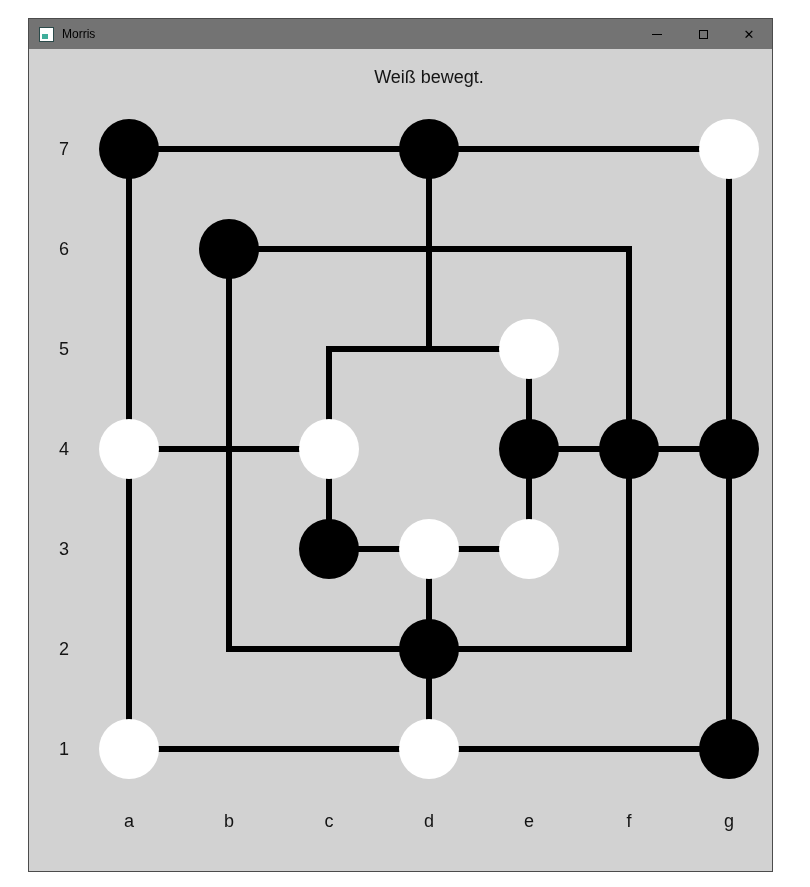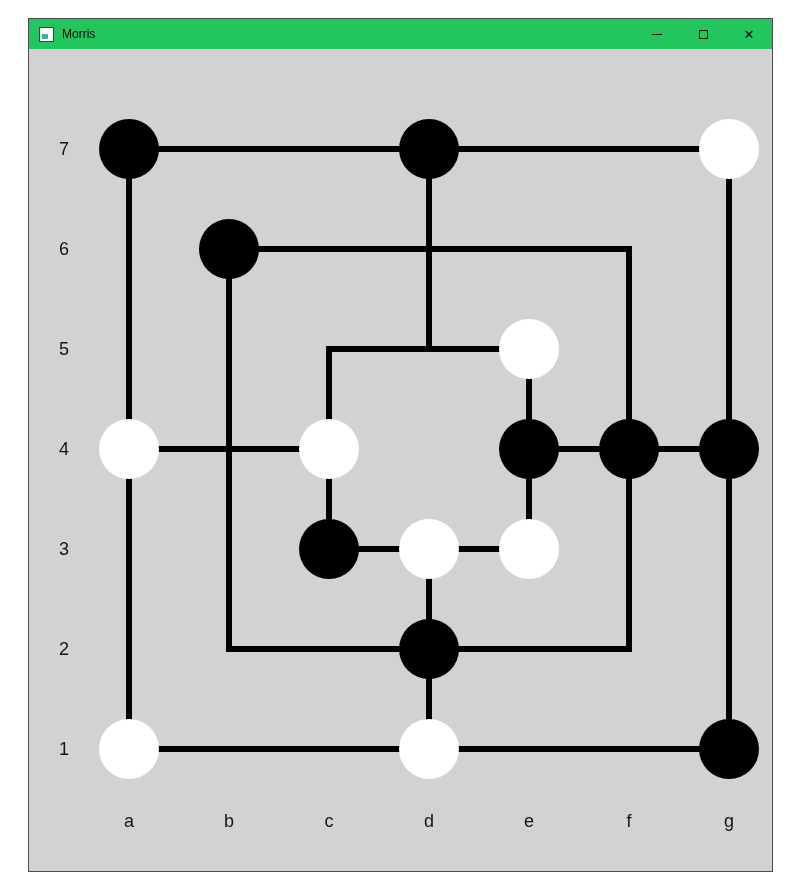--- a/index.html
+++ b/index.html
@@ -48,37 +48,38 @@
   .row-label,.col-label{
     position:absolute;font-size:18px;color:#141414;text-align:center;
   }
   .row-label{width:24px;left:23px;line-height:24px;}
   .col-label{width:24px;top:760px;line-height:24px;}
 </style>
 </head>
 <body>
 
 <div class="window">
-  <div class="titlebar" style="background: #22c55e;">
+  <div class="titlebar" style="background: #737373;">
     <span class="app-icon"></span>
     <span class="window-title">Morris</span>
     <div class="controls">
       <div class="ctrl">
         <span class="min-glyph"></span>
       </div>
       <div class="ctrl">
         <span class="max-glyph"></span>
       </div>
       <div class="ctrl">
         <span class="close-glyph">✕</span>
       </div>
     </div>
   </div>
 
   <div class="client" style="background: rgb(210, 210, 210);">
+    <div class="status">Weiß bewegt.</div>
 
     <div class="board">
       <svg class="board-lines" width="743" height="822" viewBox="0 0 743 822">
         <g stroke="#000000" stroke-width="6" fill="none">
           <rect x="100" y="100" width="600" height="600"></rect>
           <rect x="200" y="200" width="400" height="400"></rect>
           <rect x="300" y="300" width="200" height="200"></rect>
           <line x1="400" y1="100" x2="400" y2="300"></line>
           <line x1="400" y1="500" x2="400" y2="700"></line>
           <line x1="100" y1="400" x2="300" y2="400"></line>

